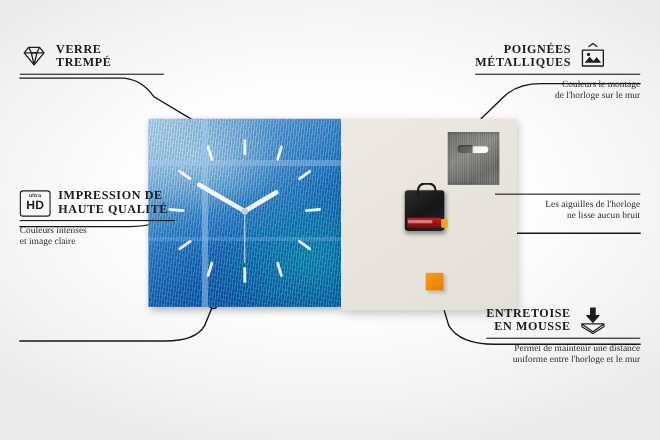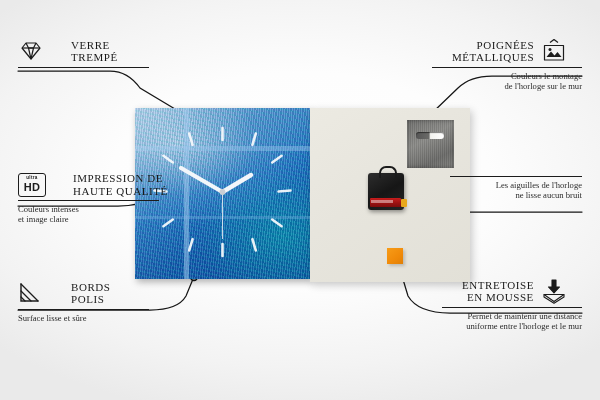--- a/index.html
+++ b/index.html
@@ -77,24 +77,23 @@
     position:absolute;left:77px;top:140px;width:16px;height:16px;
     background:linear-gradient(140deg,#f79c18 0%,#f08a09 60%,#e07f05 100%);
     box-shadow:2px 2px 3px rgba(0,0,0,.18);
   }
   
   .callout{position:absolute;}
   .cal-head{display:flex;align-items:center;gap:7px;}
   .cal-head.right{justify-content:flex-start;}
   .cal-title{
     font-family:"Liberation Serif", serif;
-    font-weight:normal;font-size:11px;line-height:12.5px;
+    font-weight:bold;font-size:11px;line-height:12.5px;
     letter-spacing:.55px;color:#1a1a1a;text-transform:uppercase;
     white-space:pre-line;
-    margin-left:20px;
   }
   .cal-title.ta-left{text-align:left;}
   .cal-title.ta-right{text-align:right;}
   .rule{height:1px;background:#1c1c1c;margin:3px 0 3px 0;}
   .cal-sub{
     font-family:"Liberation Serif", serif;
     font-size:8.6px;line-height:10.4px;color:#2b2b2b;white-space:pre-line;
   }
   .cal-sub.ta-right{text-align:right;}
   .ico{width:26px;height:26px;flex:0 0 26px;display:block;}
@@ -202,36 +201,20 @@
         <span class="hd-main">HD</span>
       </div>
       <div class="cal-title ta-left">IMPRESSION DE
 HAUTE QUALITÉ</div>
     </div>
     <div class="rule" style="width:141px;"></div>
     <div class="cal-sub">Couleurs intenses
 et image claire</div>
   </div>
 
-  <div class="callout" style="left:18px;top:280px;width:150px;">
-    <div class="cal-head">
-      <svg class="ico" viewBox="0 0 26 26" xmlns="http://www.w3.org/2000/svg">
-        <g stroke="#1c1c1c" stroke-width="1.25" stroke-linecap="round" fill="none">
-          <path d="M3,4 L20,21"></path>
-          <path d="M3,11 L13,21"></path>
-          <path d="M3,17 L7,21"></path>
-          <path d="M3,4 L3,21 L20,21" stroke-width="1.4"></path>
-        </g>
-      </svg>
-      <div class="cal-title ta-left">BORDS
-POLIS</div>
-    </div>
-    <div class="rule" style="width:131px;"></div>
-    <div class="cal-sub">Surface lisse et sûre</div>
-  </div>
 
   <div class="callout" style="left:432px;top:38px;width:150px;">
     <div class="cal-head right">
       <div class="cal-title ta-right">POIGNÉES
 MÉTALLIQUES</div>
       <svg class="ico" viewBox="0 0 26 26" xmlns="http://www.w3.org/2000/svg">
         <g fill="none" stroke="#1c1c1c" stroke-width="1.2" stroke-linejoin="round">
           <path d="M9,4.5 L13,1.5 L17,4.5"></path>
           <rect x="3.5" y="7.5" width="19" height="14.5"></rect>
           <path d="M5.5,19 L10,13.5 L13.5,17.5 L16.5,14 L20.5,19 Z" fill="#1c1c1c" stroke="none"></path>

